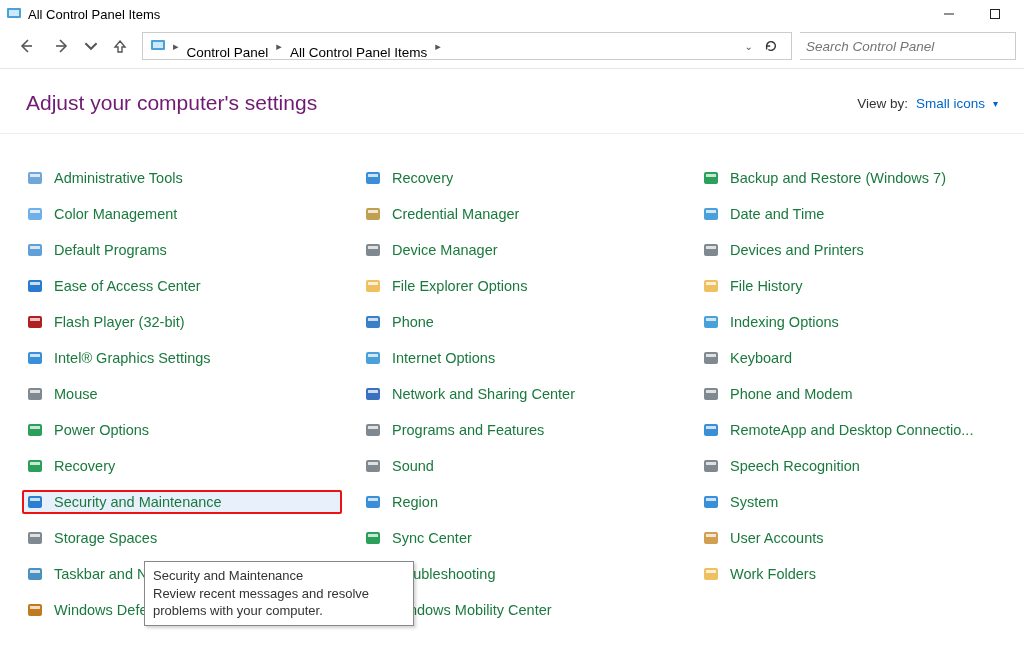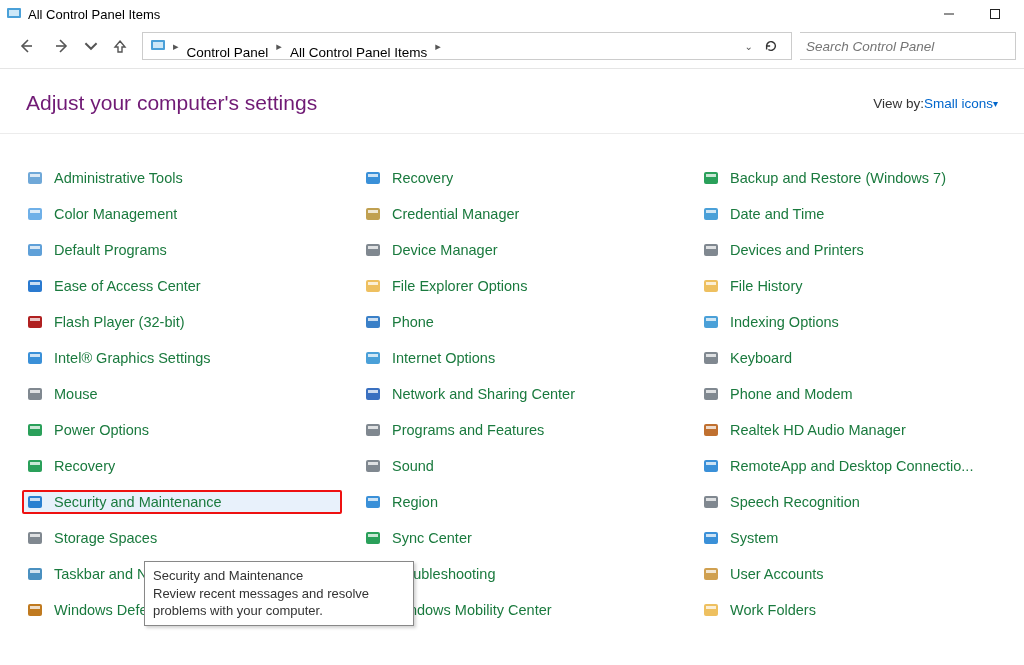--- a/index.html
+++ b/index.html
@@ -25,21 +25,21 @@
   .refresh { width: 24px; height: 24px; display:flex; align-items:center; justify-content:center; color:#333; }
 
   .search { width: 216px; height: 28px; border: 1px solid #ccc; border-left: none; display: flex; padding: 0 6px; }
   .search input { border: none; outline: none; width: 100%; color: #777; font-size: 13.5px; font-style: italic; background: transparent; }
 
   .hr { height: 1px; background: #e5e5e5; margin-top: 4px; }
 
   
   .header-row { display: flex; align-items: center; padding: 22px 26px 18px 26px; }
   .page-title { color: #701a75; font-size: 21px; font-weight: 400; }
-  .viewby { margin-left: auto; display: flex; align-items: center; font-size: 13.5px; }
+  .viewby { margin-left: auto; display: flex; align-items: center; gap: 8px; font-size: 13.5px; }
   .viewby .label { color: #333; }
   .viewby .value { color: #0066cc; }
   .viewby .chev { color: #0066cc; font-size: 10px; }
 
   .hr2 { height: 1px; background: #ececec; }
 
   
   .items { padding: 32px 6px 20px 22px; display: grid; grid-template-columns: repeat(3, 1fr); column-gap: 18px; row-gap: 12px; grid-auto-flow: column; grid-template-rows: repeat(13, auto); }
   .item { display: flex; align-items: center; gap: 10px; padding: 3px 4px; border-radius: 2px; white-space: nowrap; overflow: hidden; text-overflow: ellipsis; }
   .item .icon { width: 18px; height: 18px; flex: 0 0 18px; display: inline-flex; align-items: center; justify-content: center; }
@@ -437,29 +437,20 @@
         <svg viewBox="0 0 16 16" width="16" height="16">
           <rect x="1" y="2" width="14" height="12" rx="2" fill="#808890"></rect>
           <rect x="3" y="4" width="10" height="3" fill="rgba(255,255,255,0.75)"></rect>
         </svg>
       </span>
       <span class="label">Phone and Modem</span>
     </div>
     <div class="item">
       <span class="icon">
         <svg viewBox="0 0 16 16" width="16" height="16">
-          <rect x="1" y="2" width="14" height="12" rx="2" fill="#c07030"></rect>
-          <rect x="3" y="4" width="10" height="3" fill="rgba(255,255,255,0.75)"></rect>
-        </svg>
-      </span>
-      <span class="label">Realtek HD Audio Manager</span>
-    </div>
-    <div class="item">
-      <span class="icon">
-        <svg viewBox="0 0 16 16" width="16" height="16">
           <rect x="1" y="2" width="14" height="12" rx="2" fill="#3a90d8"></rect>
           <rect x="3" y="4" width="10" height="3" fill="rgba(255,255,255,0.75)"></rect>
         </svg>
       </span>
       <span class="label">RemoteApp and Desktop Connectio...</span>
     </div>
     <div class="item">
       <span class="icon">
         <svg viewBox="0 0 16 16" width="16" height="16">
           <rect x="1" y="2" width="14" height="12" rx="2" fill="#808890"></rect>

